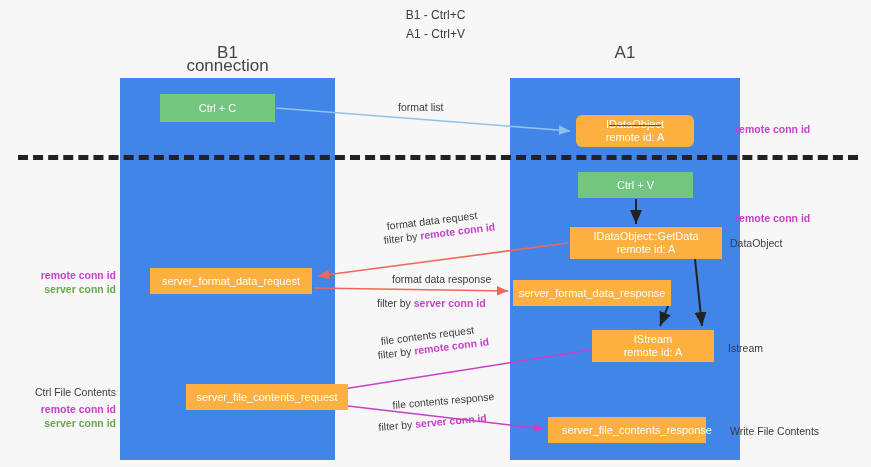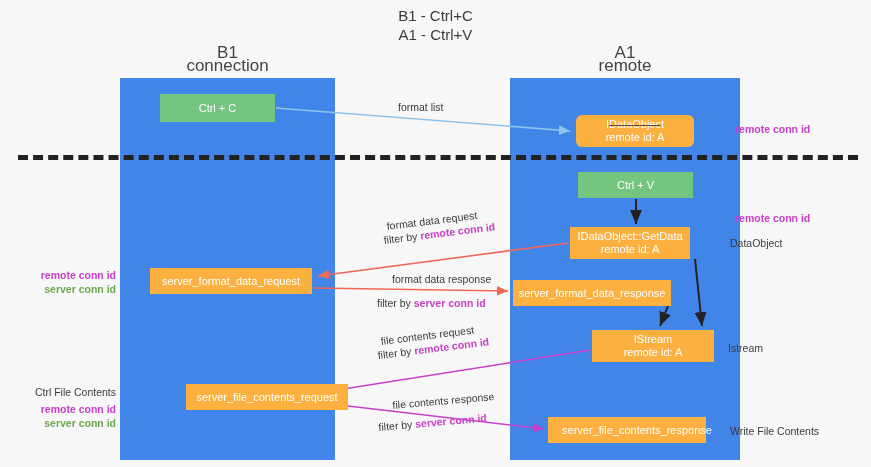--- a/index.html
+++ b/index.html
@@ -10,21 +10,21 @@
     position:relative;
     overflow:hidden;
     color:#3c3c3c;
   }
   #stage{position:absolute;left:0;top:0;width:871px;height:467px;}
   .abs{position:absolute;}
 
   
   #title{
     left:0;top:6px;width:871px;text-align:center;
-    font-size:15px;line-height:19px;color:#3c3c3c;
+    font-size:12px;line-height:19px;color:#3c3c3c;
   }
 
   
   .lane-head{
     text-align:center;font-size:17px;line-height:13px;color:#444;
   }
   #lane-head-b1{left:120px;top:46px;width:215px;}
   #lane-head-a1{left:510px;top:46px;width:230px;}
 
   
@@ -45,21 +45,21 @@
     flex-direction:column;
     color:#fff;font-size:11px;line-height:13px;text-align:center;
     padding:2px 4px;
   }
   .green{background:#74c57f;}
   .orange{background:#fbb040;}
 
   #n-ctrlc{left:160px;top:94px;width:115px;height:28px;}
   #n-idataobject{left:576px;top:115px;width:118px;height:32px;border-radius:6px;}
   #n-ctrlv{left:578px;top:172px;width:115px;height:26px;}
-  #n-getdata{left:570px;top:227px;width:120px;height:32px;}
+  #n-getdata{left:570px;top:227px;width:152px;height:32px;}
   #n-sfdreq{left:150px;top:268px;width:162px;height:26px;}
   #n-sfdres{left:513px;top:280px;width:158px;height:26px;}
   #n-istream{left:592px;top:330px;width:122px;height:32px;}
   #n-sfcreq{left:150px;top:384px;width:162px;height:26px;margin-left:36px;}
   #n-sfcres{left:548px;top:417px;width:158px;height:26px;padding-left:24px;}
 
   .strike{position:relative;}
   .strike::after{
     content:"";position:absolute;left:6%;right:6%;top:50%;
     border-top:1px solid rgba(60,60,60,.85);
@@ -104,21 +104,20 @@
     <div>B1 - Ctrl+C</div>
     <div>A1 - Ctrl+V</div>
   </div>
 
   <div class="abs lane-head" id="lane-head-b1">
     <div>B1</div>
     <div>connection</div>
   </div>
   <div class="abs lane-head" id="lane-head-a1">
     <div>A1</div>
-    <div>remote</div>
   </div>
 
   <div class="abs lane" id="lane-b1"></div>
   <div class="abs lane" id="lane-a1"></div>
 
   <svg id="edges" viewBox="0 0 871 467">
     <defs>
       <marker id="ar-blue" markerWidth="8" markerHeight="8" refX="7" refY="3" orient="auto">
         <path d="M0,0 L7,3 L0,6 z" fill="#8fc3ec"></path>
       </marker>

